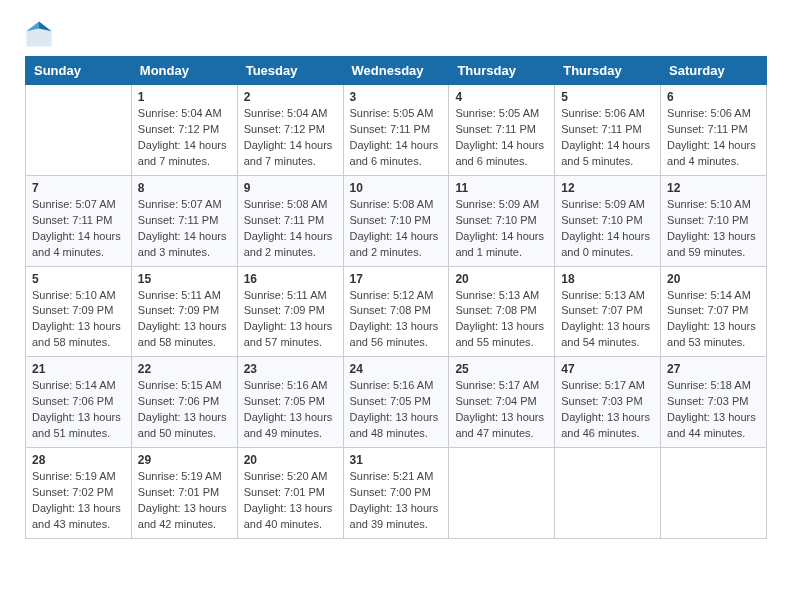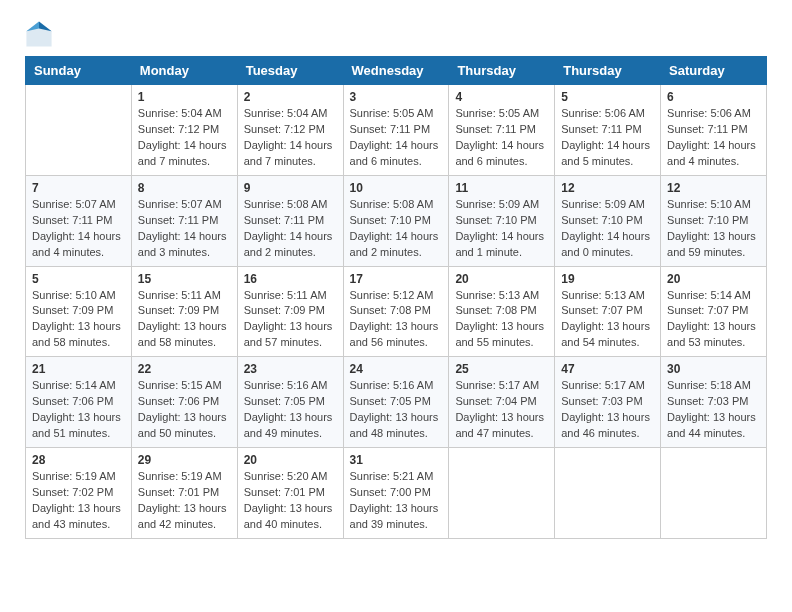--- a/index.html
+++ b/index.html
@@ -201,21 +201,21 @@
         </td>
         <td>
           <span class="day-number">17</span>
           <div class="day-info">Sunrise: 5:12 AM<br>Sunset: 7:08 PM<br>Daylight: 13 hours<br>and 56 minutes.</div>
         </td>
         <td>
           <span class="day-number">20</span>
           <div class="day-info">Sunrise: 5:13 AM<br>Sunset: 7:08 PM<br>Daylight: 13 hours<br>and 55 minutes.</div>
         </td>
         <td>
-          <span class="day-number">19</span>
+          <span class="day-number">18</span>
           <div class="day-info">Sunrise: 5:13 AM<br>Sunset: 7:07 PM<br>Daylight: 13 hours<br>and 54 minutes.</div>
         </td>
         <td>
           <span class="day-number">20</span>
           <div class="day-info">Sunrise: 5:14 AM<br>Sunset: 7:07 PM<br>Daylight: 13 hours<br>and 53 minutes.</div>
         </td>
       </tr>
       <tr class="alt-row">
         <td>
           <span class="day-number">21</span>
@@ -235,21 +235,21 @@
         </td>
         <td>
           <span class="day-number">25</span>
           <div class="day-info">Sunrise: 5:17 AM<br>Sunset: 7:04 PM<br>Daylight: 13 hours<br>and 47 minutes.</div>
         </td>
         <td>
           <span class="day-number">47</span>
           <div class="day-info">Sunrise: 5:17 AM<br>Sunset: 7:03 PM<br>Daylight: 13 hours<br>and 46 minutes.</div>
         </td>
         <td>
-          <span class="day-number">30</span>
+          <span class="day-number">27</span>
           <div class="day-info">Sunrise: 5:18 AM<br>Sunset: 7:03 PM<br>Daylight: 13 hours<br>and 44 minutes.</div>
         </td>
       </tr>
       <tr>
         <td>
           <span class="day-number">28</span>
           <div class="day-info">Sunrise: 5:19 AM<br>Sunset: 7:02 PM<br>Daylight: 13 hours<br>and 43 minutes.</div>
         </td>
         <td>
           <span class="day-number">29</span>

